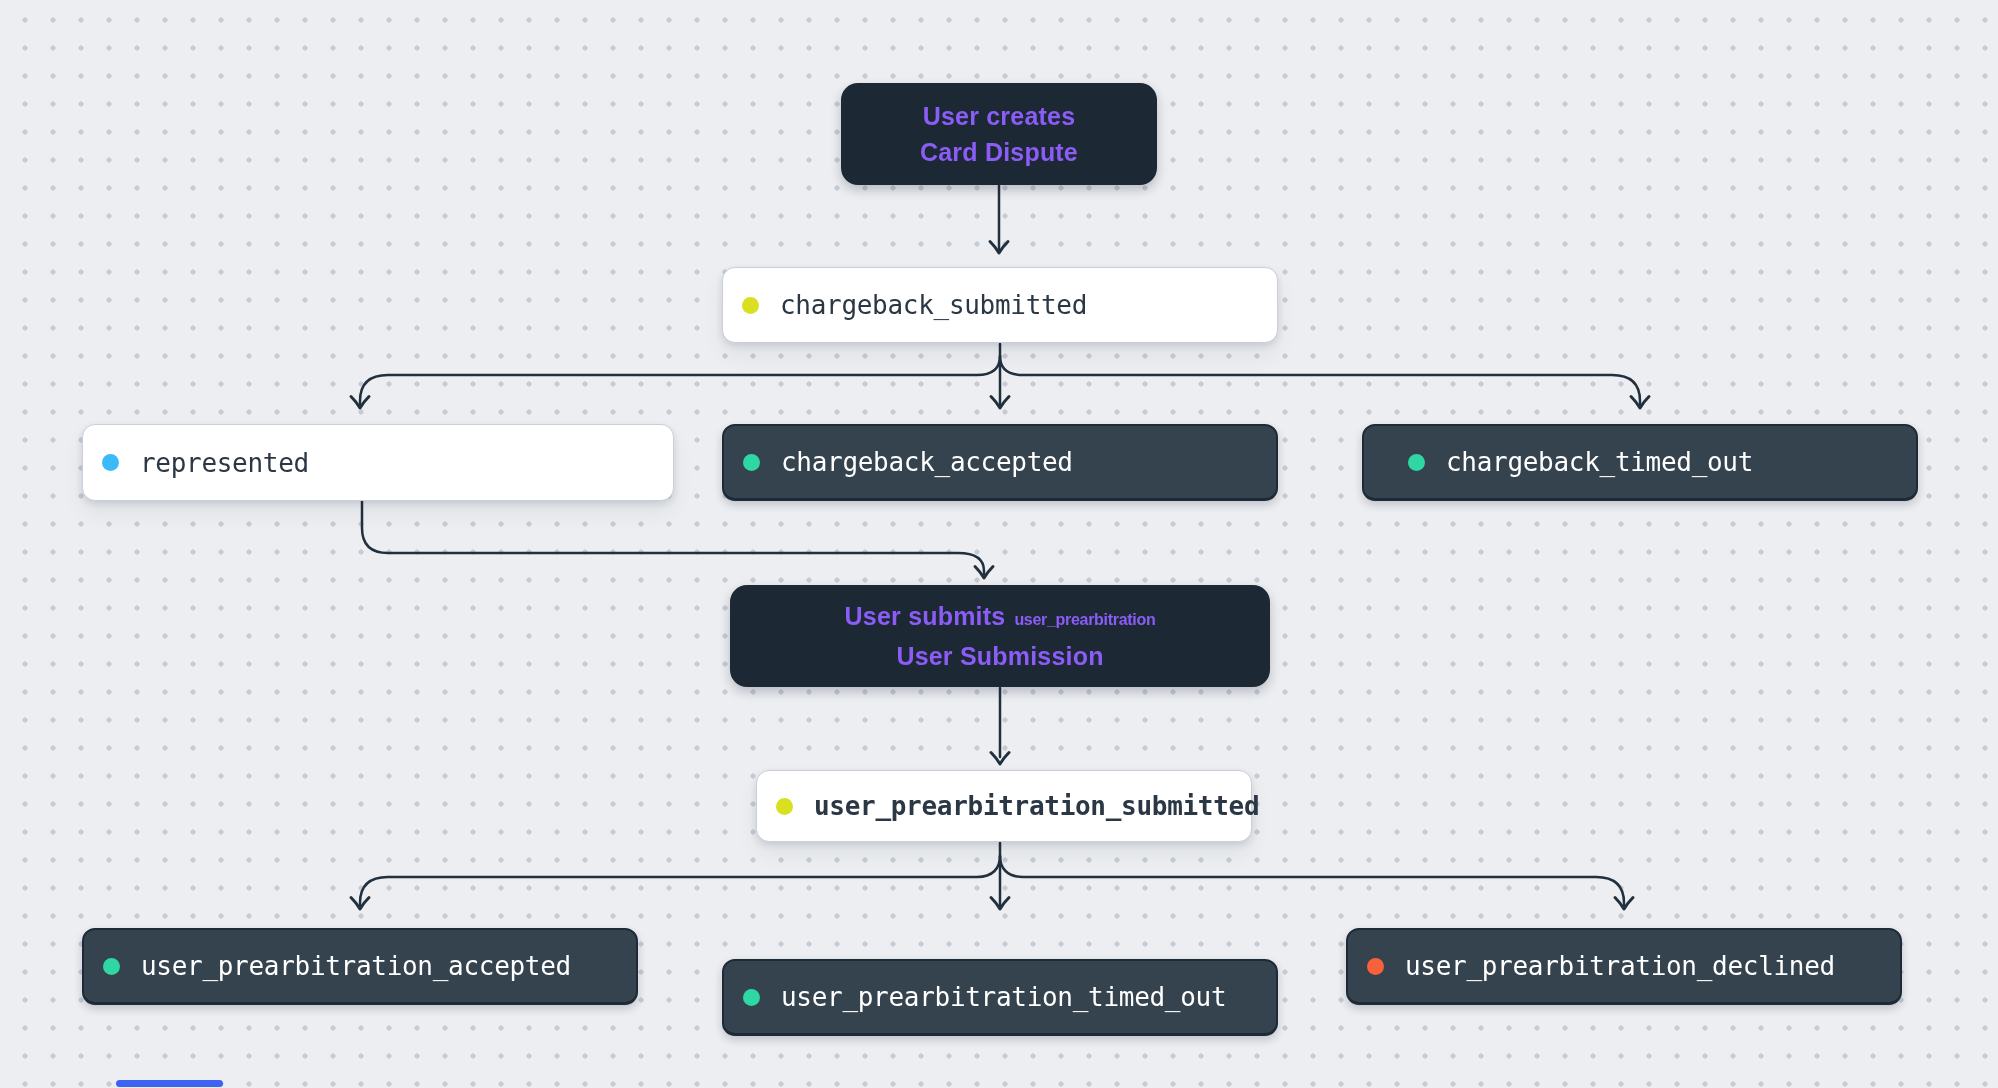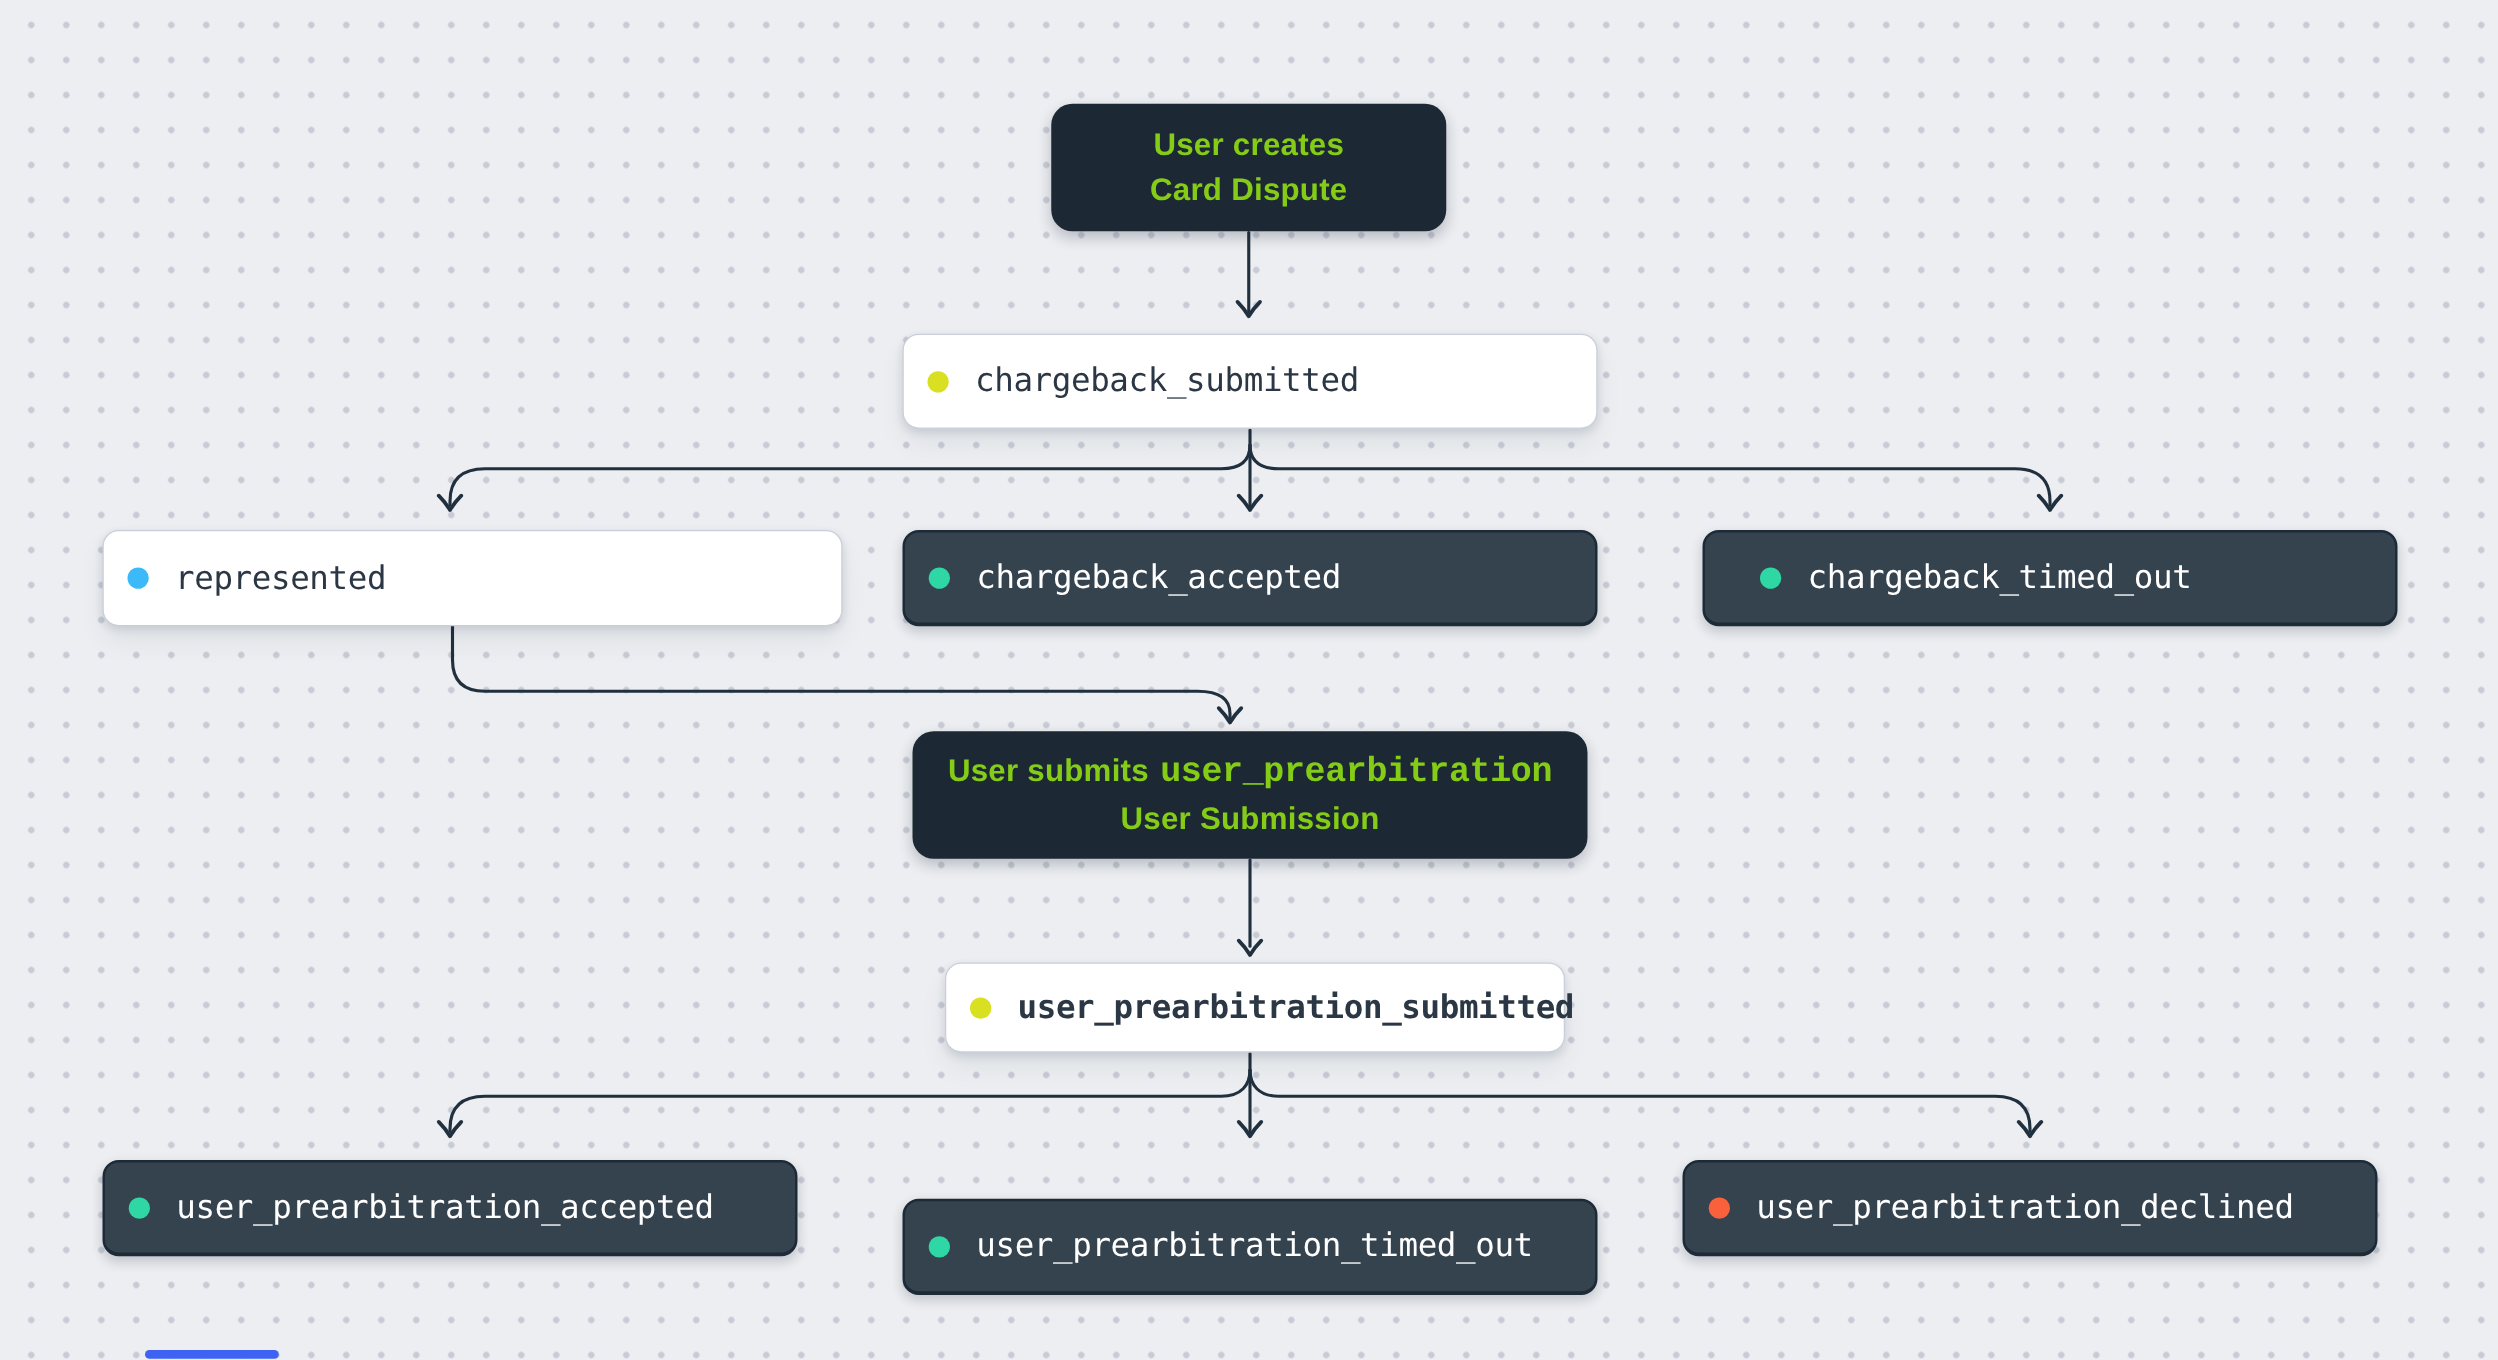--- a/index.html
+++ b/index.html
@@ -44,31 +44,31 @@
   }
   .state.dark {
     background: #35434F;
     border: 2px solid #1D2A37;
     border-bottom-width: 3.5px;
     color: #ffffff;
     box-shadow: 0 4px 9px rgba(25,35,55,0.20);
   }
   .title-node {
     background: #1D2835;
-    color: #84cc16;
+    color: #8b5cf6;
     border-radius: 17px;
     flex-direction: column; justify-content: center; text-align: center;
     font-weight: 700; font-size: 25px; line-height: 36px;
     letter-spacing: 0.2px;
     box-shadow: 0 5px 11px rgba(25,35,55,0.24);
   }
   .title-node .line { display: block; width: 100%; }
   .title-node .code {
-    font-family: Liberation Mono, monospace;
-    font-size: 28px; letter-spacing: -0.3px; margin-left: 9px;
+    font-family: Liberation Sans, sans-serif;
+    font-size: 16px; letter-spacing: -0.3px; margin-left: 9px;
   }
   .hscroll-thumb {
     position: absolute; left: 116px; top: 1080px;
     width: 107px; height: 7px; border-radius: 4px;
   }
 </style>
 </head>
 <body>
 
 <div class="canvas">

